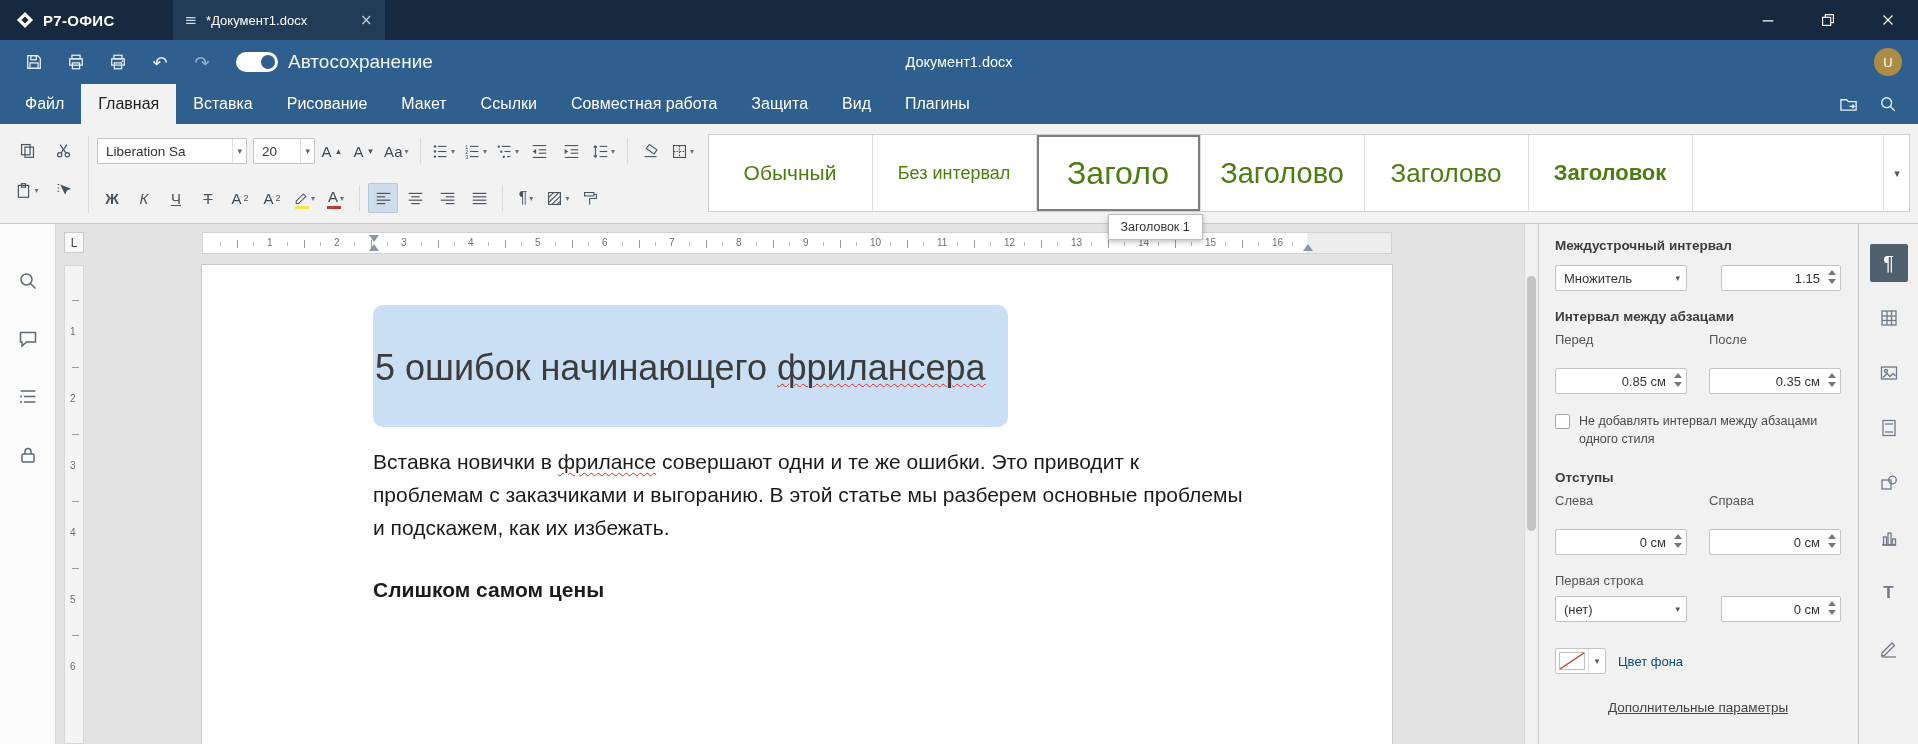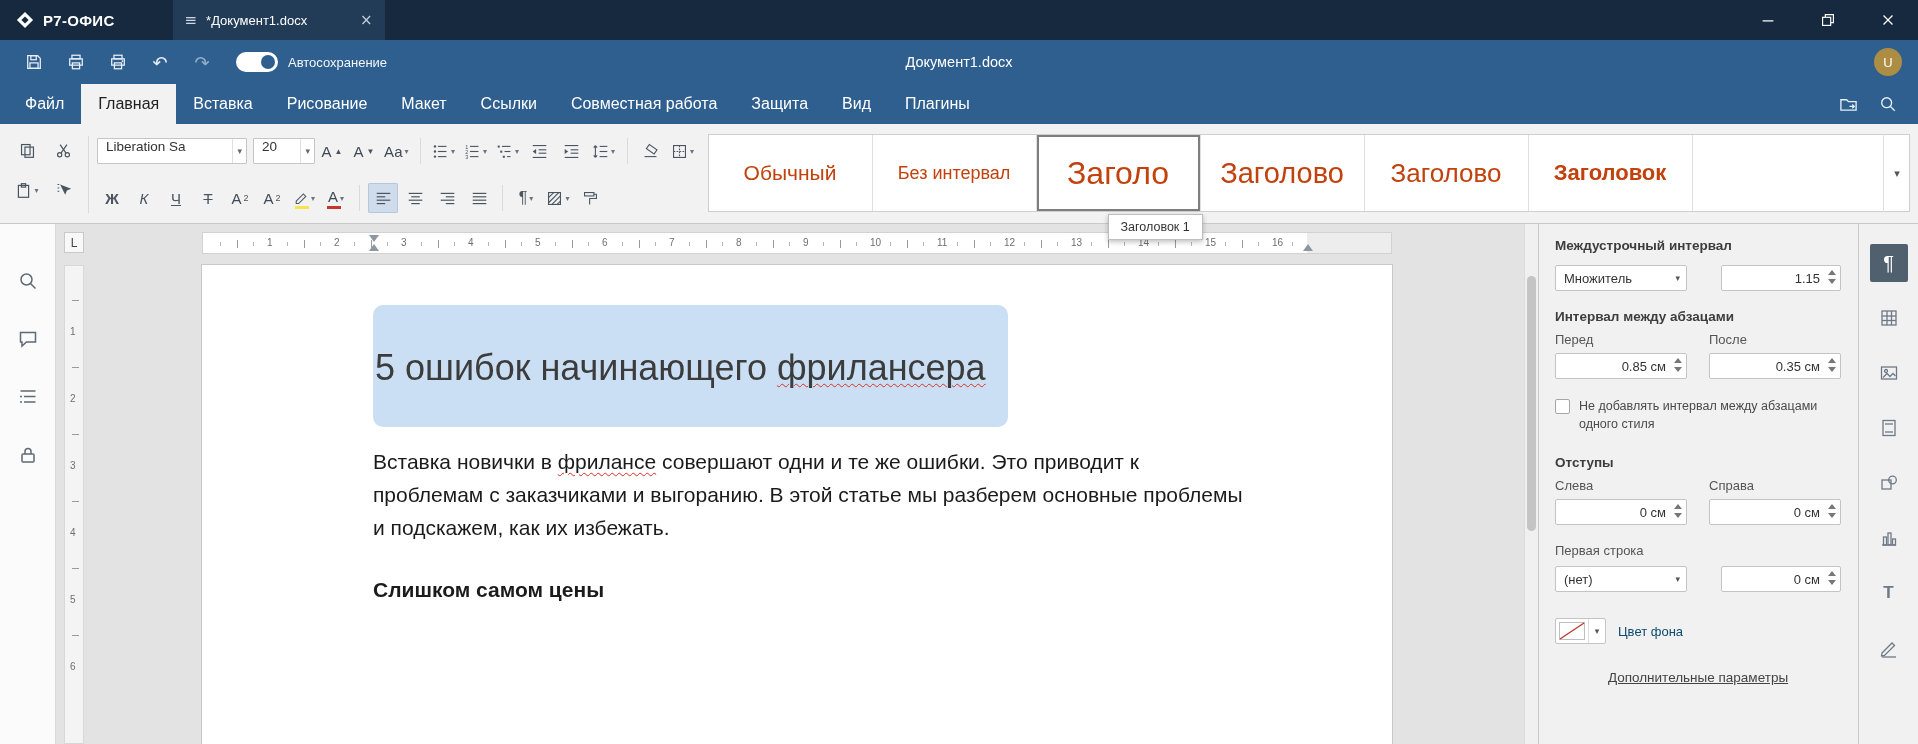--- a/index.html
+++ b/index.html
@@ -16,52 +16,52 @@
   .doc-tab .tab-close { margin-left:auto; font-size:15px; color:#C4CDD8; }
   .win-controls { margin-left:auto; display:flex; }
   .win-btn { width:60px; display:flex; align-items:center; justify-content:center; color:#fff; }
 
   
   .quickbar { height:44px; background:#2F5F8F; display:flex; align-items:center; color:#fff; position:relative; padding:0 16px; gap:6px; }
   .qb-btn { width:36px; height:32px; display:flex; align-items:center; justify-content:center; color:#E9EFF6; border-radius:2px; }
   .qb-btn.dim { opacity:.55; }
   .toggle { width:42px; height:20px; background:#fff; border-radius:10px; position:relative; margin:0 4px 0 10px; }
   .toggle .knob { position:absolute; right:3px; top:3px; width:14px; height:14px; border-radius:50%; background:#2F5F8F; }
-  .qb-autosave { font-size:13px; color:#F2F6FA; }
+  .qb-autosave { font-size:19px; color:#F2F6FA; }
   .qb-title { position:absolute; left:50%; transform:translateX(-50%); font-size:14.5px; color:#fff; }
   .avatar { margin-left:auto; width:28px; height:28px; border-radius:50%; background:#AD8C44; display:flex; align-items:center; justify-content:center; font-size:13px; color:#fff; }
 
   
   .menubar { height:40px; background:#2F5F8F; display:flex; align-items:stretch; color:#fff; padding-left:8px; }
   .menu-tab { padding:0 17px; display:flex; align-items:center; font-size:16px; white-space:nowrap; }
   .menu-tab.active { background:#F2F2F2; color:#222; }
   .menu-right { margin-left:auto; display:flex; align-items:center; gap:4px; padding-right:12px; }
   .menu-right .qb-btn { color:#E9EFF6; }
 
   
   .toolbar { height:100px; background:#F2F2F2; border-bottom:1px solid #C9C9C9; display:flex; padding:8px 8px 6px 10px; position:relative; overflow:visible; }
   .clip-grid { display:grid; grid-template-columns:34px 34px; grid-template-rows:38px 38px; gap:2px 2px; align-content:center; }
   .tb-btn { min-width:30px; height:30px; display:flex; align-items:center; justify-content:center; color:#4A5560; border-radius:2px; font-size:15px; gap:2px; padding:0 3px; }
   .tb-btn .arrow { font-size:8px; color:#6B7480; }
   .tb-btn.pressed { background:#CFDCEB; box-shadow:inset 0 0 0 1px #B5C7DC; }
   .tb-sep { width:1px; background:#DADADA; margin:4px 8px; }
   .tb-main { display:flex; flex-direction:column; justify-content:space-between; }
   .tb-row { display:flex; align-items:center; gap:2px; height:38px; }
-  .combo { background:#fff; border:1px solid #C6C6C6; height:26px; display:flex; font-size:13.5px; color:#333; padding-left:8px; border-radius:1px; }
+  .combo { background:#fff; border:1px solid #C6C6C6; height:26px; display:flex; align-items:center; font-size:13.5px; color:#333; padding-left:8px; border-radius:1px; }
   .combo .arrow { margin-left:auto; border-left:1px solid #E0E0E0; align-self:stretch; display:flex; align-items:center; padding:0 4px; color:#666; font-size:9px; }
   .fmt-letter { font-size:15px; color:#3F4A55; }
   .colorbar { position:absolute; left:6px; bottom:4px; width:14px; height:3px; }
   .rel { position:relative; }
   sup.mini, sub.mini { font-size:9px; }
   .mini-arrow { font-size:8px; color:#4A5560; margin-left:1px; vertical-align:super; }
 
   
   .gallery-wrap { flex:1; position:relative; margin-left:10px; }
   .gallery { display:flex; align-items:stretch; border:1px solid #CFCFCF; background:#fff; height:78px; margin-top:2px; }
-  .g-item { width:164px; border-right:1px solid #E0E0E0; display:flex; align-items:center; justify-content:center; color:#c2410c; overflow:hidden; white-space:nowrap; flex:none; }
+  .g-item { width:164px; border-right:1px solid #E0E0E0; display:flex; align-items:center; justify-content:center; color:#4d7c0f; overflow:hidden; white-space:nowrap; flex:none; }
   .g-item.selected { box-shadow:inset 0 0 0 2px #7E7E7E; }
   .g-more { margin-left:auto; width:27px; display:flex; align-items:center; justify-content:center; border-left:1px solid #E0E0E0; color:#555; font-size:11px; }
   .g-tooltip { position:absolute; top:82px; left:400px; background:#fff; border:1px solid #BDBDBD; box-shadow:0 2px 5px rgba(0,0,0,.25); padding:5px 12px; font-size:12.5px; color:#333; z-index:60; white-space:nowrap; }
 
   
   .main { display:flex; height:520px; }
   .left-sidebar { width:56px; background:#FBFBFB; border-right:1px solid #D9D9D9; display:flex; flex-direction:column; align-items:center; padding-top:42px; gap:28px; }
   .ls-btn { width:34px; height:30px; display:flex; align-items:center; justify-content:center; color:#5E6A76; }
 
   .doc-wrap { flex:1; position:relative; background:#E3E3E3; overflow:hidden; }
@@ -88,21 +88,21 @@
   .para2 { margin-top:28px; }
   .miss { text-decoration:underline; text-decoration-style:wavy; text-decoration-color:#D93025; text-decoration-thickness:1px; text-underline-offset:3px; }
 
   .v-scrollbar { position:absolute; top:0; right:0; bottom:0; width:14px; background:#F0F0F0; border-left:1px solid #DBDBDB; z-index:8; }
   .v-thumb { position:absolute; top:52px; left:2px; width:9px; height:255px; background:#C4C4C4; border-radius:5px; }
 
   
   .right-panel { width:320px; background:#F1F1F1; border-left:1px solid #C9C9C9; padding:14px 17px 0 16px; color:#444; }
   .rp-title { font-size:13.5px; font-weight:bold; color:#3D3D3D; }
   .rp-row { display:flex; justify-content:space-between; align-items:center; }
-  .mt6{margin-top:6px;} .mt8{margin-top:8px;} .mt12{margin-top:12px;} .mt18{margin-top:18px;} .mt22{margin-top:22px;} .mt26{margin-top:26px;}
+  .mt6{margin-top:21px;} .mt8{margin-top:8px;} .mt12{margin-top:12px;} .mt18{margin-top:18px;} .mt22{margin-top:22px;} .mt26{margin-top:26px;}
   .dropdown { background:#fff; border:1px solid #C4C4C4; height:26px; width:132px; display:flex; align-items:center; padding-left:8px; font-size:13px; color:#333; border-radius:2px; }
   .dropdown .dd-arrow { margin-left:auto; padding:0 6px; color:#555; font-size:9px; }
   .spin-input { background:#fff; border:1px solid #C4C4C4; height:26px; display:flex; align-items:center; justify-content:flex-end; padding-right:20px; font-size:13px; color:#333; position:relative; border-radius:2px; }
   .w120{width:120px;} .w132{width:132px;}
   .spin { position:absolute; right:4px; top:4px; display:flex; flex-direction:column; gap:4px; }
   .sp-up { width:0; height:0; border-left:4px solid transparent; border-right:4px solid transparent; border-bottom:5px solid #777; }
   .sp-dn { width:0; height:0; border-left:4px solid transparent; border-right:4px solid transparent; border-top:5px solid #777; }
   .rp-label { font-size:13px; color:#555; }
   .chk-row { display:flex; align-items:flex-start; gap:9px; }
   .checkbox { width:15px; height:15px; background:#fff; border:1px solid #A6A6A6; margin-top:2px; flex:none; border-radius:2px; }

